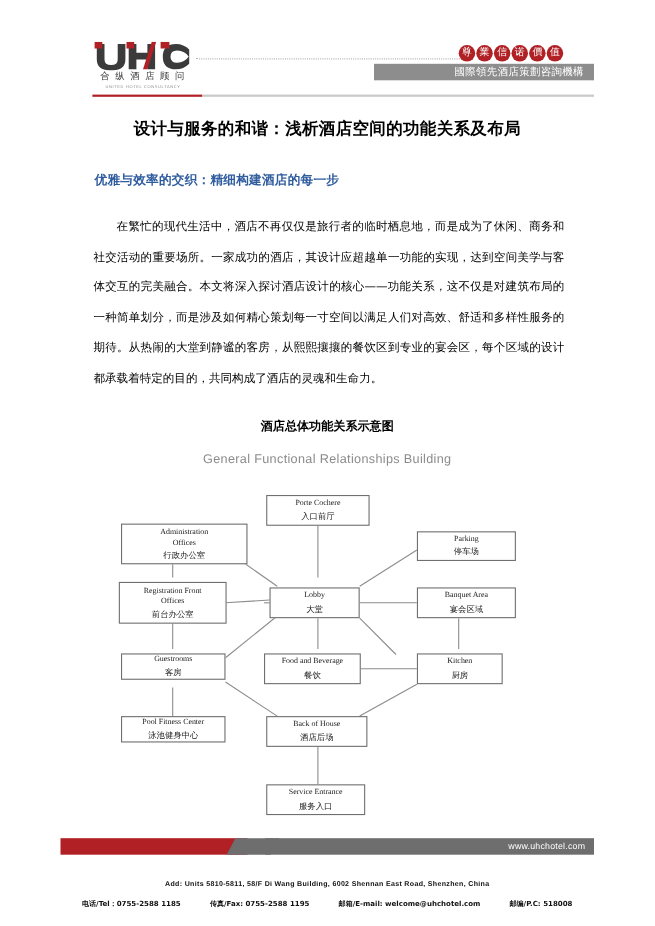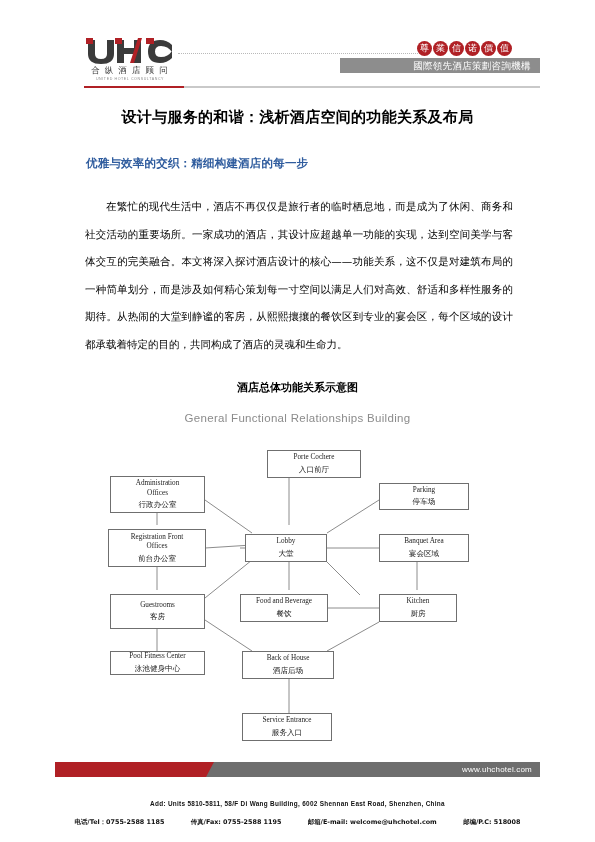--- a/index.html
+++ b/index.html
@@ -343,26 +343,26 @@
       <line x1="289" y1="240" x2="289" y2="278"></line>
 
       <line x1="157" y1="65" x2="157" y2="90"></line>
 
       <line x1="157" y1="125" x2="157" y2="155"></line>
 
       <line x1="252" y1="113" x2="240" y2="113"></line>
     </g>
   </svg>
 
-  <div class="node" style="left:242px; top:15px; width:94px; height:28px;margin-left:25px;">
+  <div class="node" style="left:242px; top:15px; width:94px; height:28px;">
     <div class="en">Porte Cochere</div>
     <div class="cn">入口前厅</div>
   </div>
 
-  <div class="node" style="left:110px; top:41px; width:95px; height:37px;">
+  <div class="node" style="left:110px; top:41px; width:115px; height:37px;">
     <div class="en">Administration
 Offices</div>
     <div class="cn">行政办公室</div>
   </div>
 
   <div class="node" style="left:379px; top:48px; width:90px; height:27px;">
     <div class="en">Parking</div>
     <div class="cn">停车场</div>
   </div>
 
@@ -375,21 +375,21 @@
   <div class="node" style="left:245px; top:99px; width:82px; height:28px;">
     <div class="en">Lobby</div>
     <div class="cn">大堂</div>
   </div>
 
   <div class="node" style="left:379px; top:99px; width:90px; height:28px;">
     <div class="en">Banquet Area</div>
     <div class="cn">宴会区域</div>
   </div>
 
-  <div class="node" style="left:110px; top:159px; width:95px; height:35px;">
+  <div class="node" style="left:110px; top:159px; width:95px; height:24px;">
     <div class="en">Guestrooms</div>
     <div class="cn">客房</div>
   </div>
 
   <div class="node" style="left:240px; top:159px; width:88px; height:28px;">
     <div class="en">Food and Beverage</div>
     <div class="cn">餐饮</div>
   </div>
 
   <div class="node" style="left:379px; top:159px; width:78px; height:28px;">

